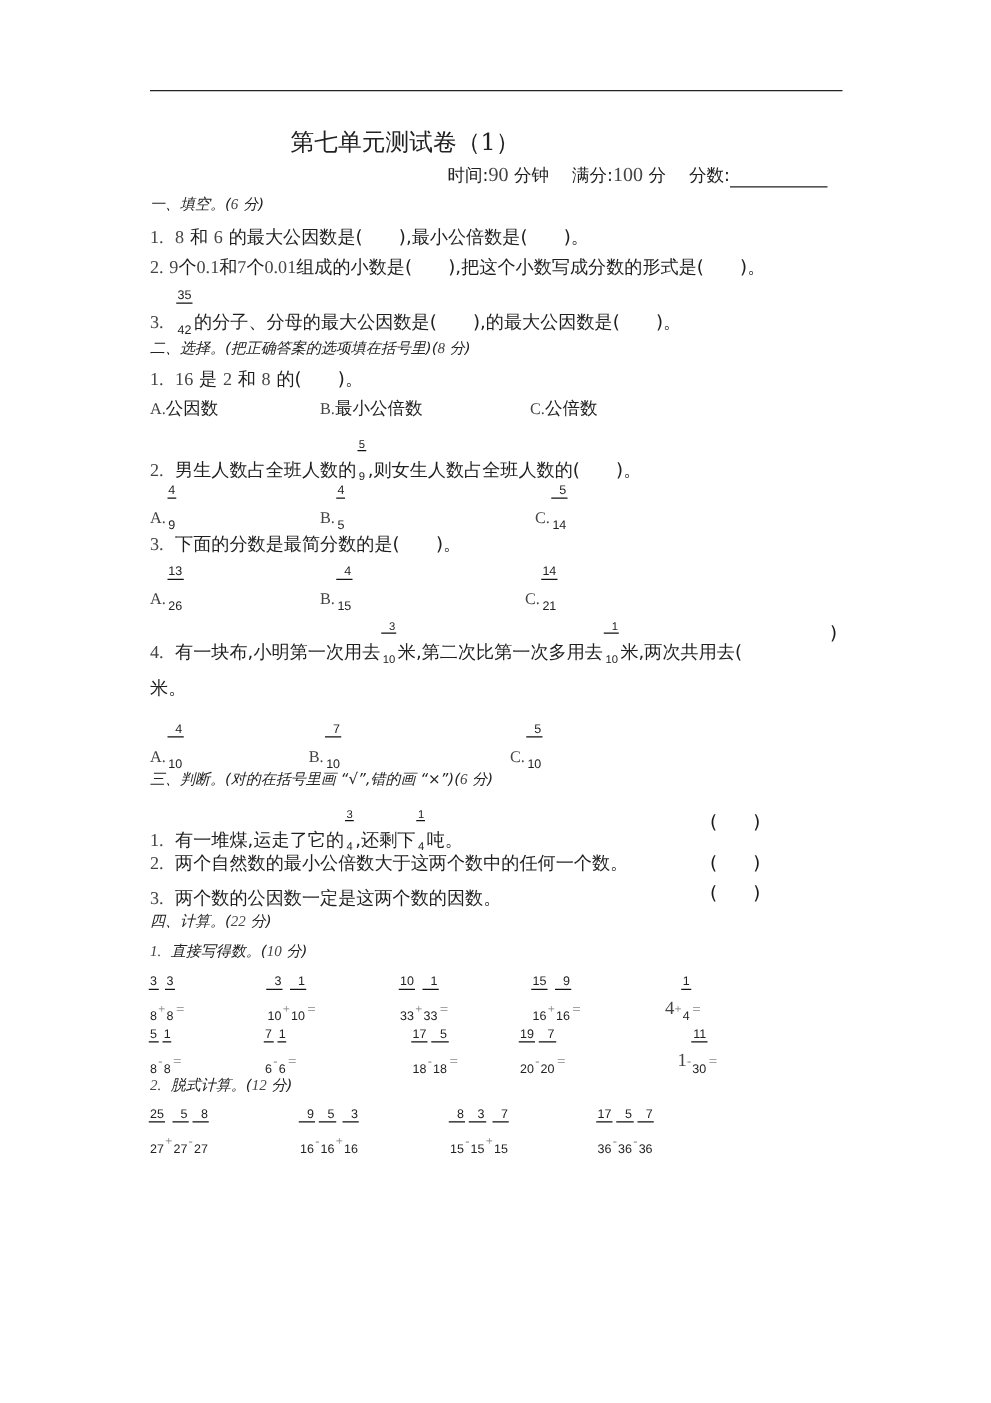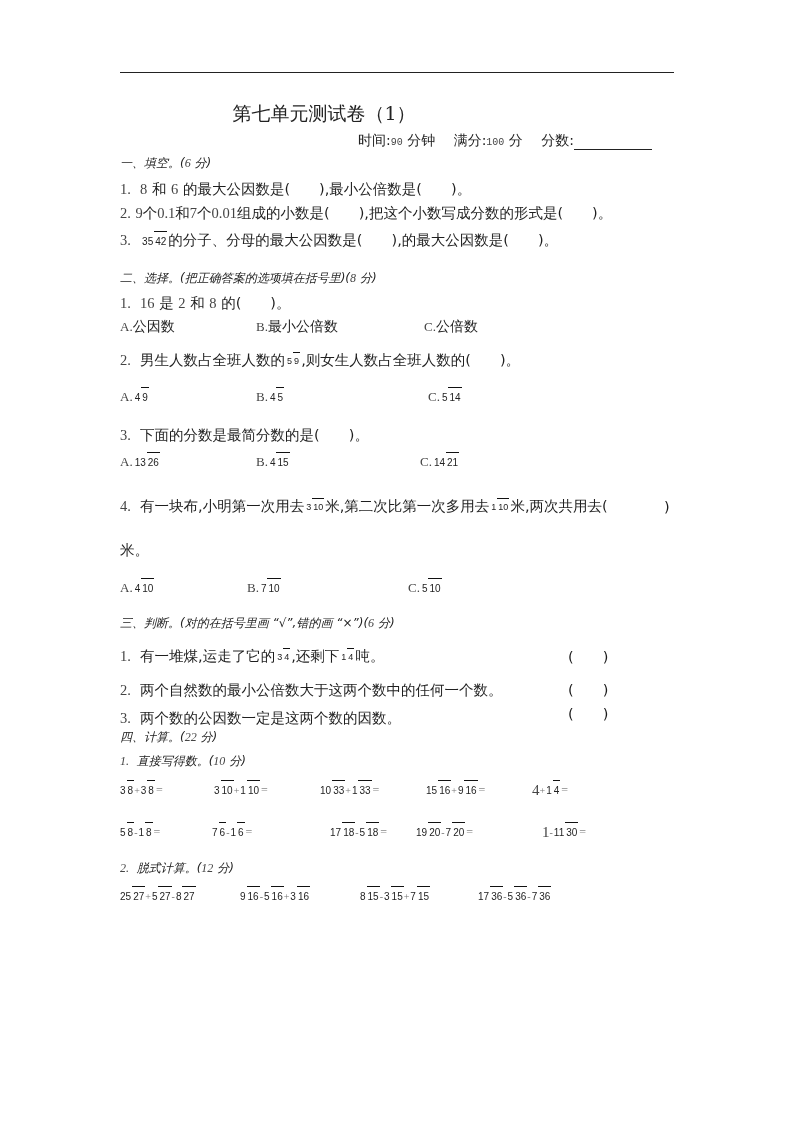--- a/index.html
+++ b/index.html
@@ -8,35 +8,35 @@
       font-family: "DejaVu Sans", "Liberation Sans", sans-serif;
       color: #1a1a1a;
     }
     .top-rule { position: absolute; left: 120px; top: 72px; width: 554px; height: 1px; background: #222; }
     .title {
       position: absolute; left: 0; width: 648px; top: 101px; text-align: center;
       font-family: "DejaVu Serif", "Liberation Serif", serif; font-size: 19px; color: #222;
       padding-left: 0;
     }
     .meta { position: absolute; top: 132px; left: 358px; font-size: 14px; color: #222; white-space: nowrap; }
-    .meta .num { font-family: Liberation Mono, monospace; font-size: 10px; }
+    .meta .num { font-family: Liberation Serif, serif; font-size: 16px; }
     .meta span.gap { display: inline-block; width: 14px; }
     .score-line { display: inline-block; width: 78px; border-bottom: 1px solid #222; height: 14px; vertical-align: bottom; }
 
     .line { position: absolute; left: 120px; font-size: 14.5px; white-space: nowrap; color: #1f1f1f; }
     .num { font-family: "Liberation Serif", serif; color: #444; }
     .sec { font-size: 12px; color: #222; font-style: italic; }
 
     .frac {
-      display: inline-flex; flex-direction: row; align-items: center;
+      display: inline-flex; flex-direction: column; align-items: flex-end;
       vertical-align: middle; font-family: "Liberation Sans", sans-serif; font-size: 10px; line-height: 11px;
       margin: 0 1px; color: #222;
     }
     .frac .n { padding: 0 1px; }
-    .frac .d { border-top: 1.6px solid #111; padding: 4px 1px; }
+    .frac .d { border-top: 1.6px solid #111; padding: 16px 1px; }
     .frac.sm { font-size: 9px; line-height: 9px; }
     .frac.sm .d { border-top-width: 1px; }
 
     .opt { position: absolute; font-size: 14px; white-space: nowrap; color: #222; }
     .opt .lab { font-family: "Liberation Serif", serif; color: #444; font-size: 13px; }
 
     .paren { position: absolute; font-size: 14.5px; }
 
     .calc { position: absolute; white-space: nowrap; font-size: 12px; color: #444; display: flex; align-items: center; }
     .calc .op { font-family: "Liberation Serif", serif; font-size: 10px; color: #777; margin: 0 -1px; }

